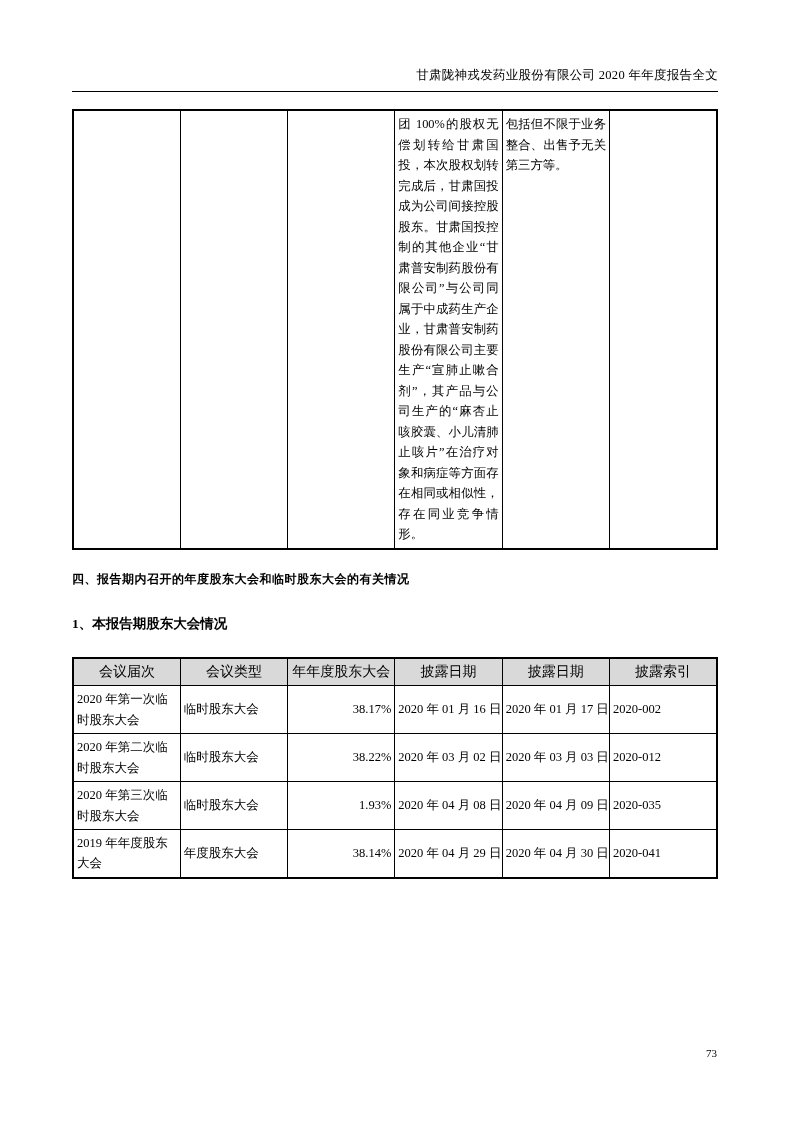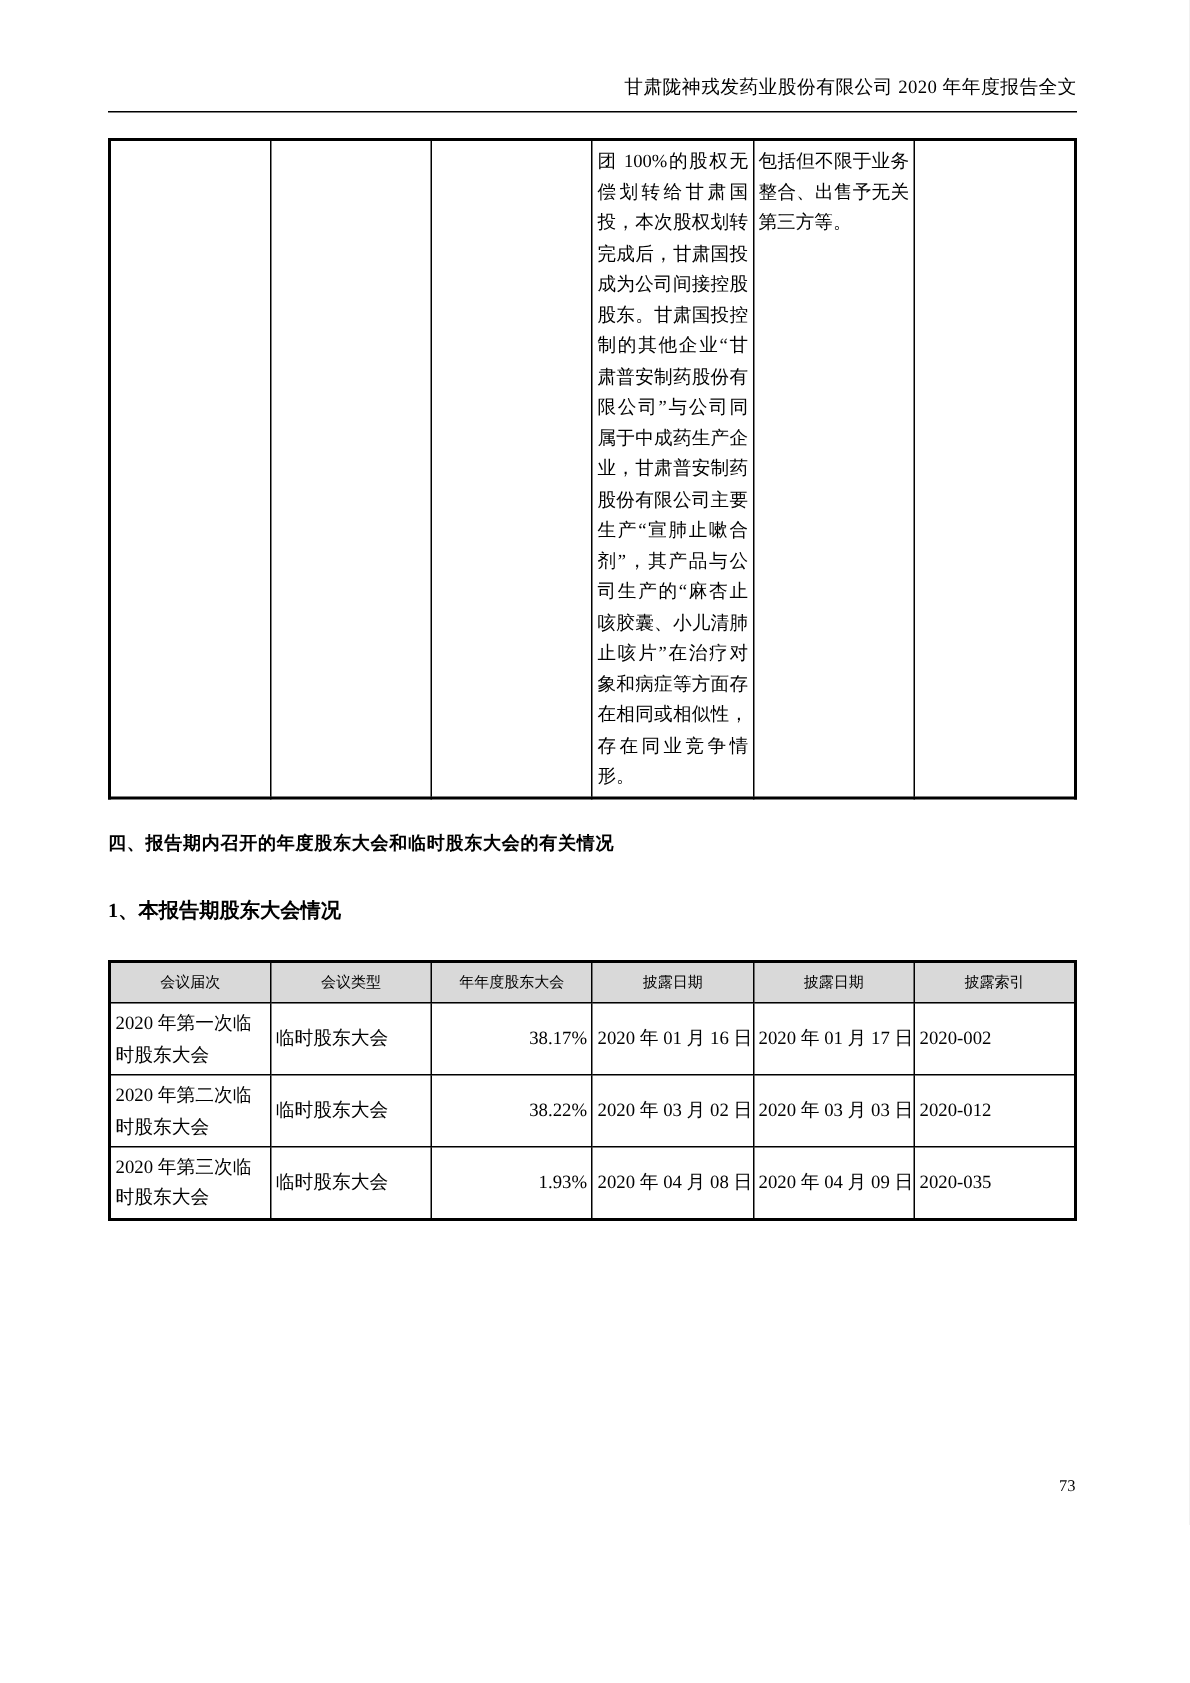--- a/index.html
+++ b/index.html
@@ -12,21 +12,21 @@
     margin: 0 auto;
     background: #ffffff;
     color: #000;
     overflow: hidden;
   }
   .content {
     margin-left: 72px;
     margin-right: 75px;
   }
   .header {
-    padding-top: 50px;
+    padding-top: 67px;
     padding-bottom: 7px;
     border-bottom: 1px solid #000;
     text-align: right;
     font-size: 12.5px;
     letter-spacing: 0.3px;
   }
   
   table.doc-table {
     border-collapse: collapse;
     table-layout: fixed;
@@ -57,42 +57,42 @@
   .sub-title {
     margin-top: 27px;
     font-size: 13.5px;
     font-weight: bold;
   }
   
   .meetings { margin-top: 24px; }
   .meetings th {
     height: 28px;
     background: #d9d9d9;
-    font-size: 10px;
+    font-size: 14px;
     text-align: center;
     vertical-align: middle;
     padding: 2px 2px;
   }
   .meetings td {
     height: 48px;
     font-size: 12.5px;
     line-height: 20.5px;
     vertical-align: middle;
     padding: 2px 3px;
   }
   .meetings td.c-ratio { text-align: right; }
   .meetings td.c-date { white-space: nowrap; }
   .applicability {
     margin-top: 29px;
     font-size: 12.5px;
   }
   .applicability .tick { margin: 0 2px; }
   .page-number {
     position: absolute;
-    top: 985px;
+    top: 1047px;
     right: 76px;
     font-size: 11px;
   }
 </style>
 </head>
 <body>
 
 <div class="page">
 
   <div class="content">
@@ -163,20 +163,28 @@
           <td>2020-012</td>
         </tr>
         <tr>
           <td>2020 年第三次临时股东大会</td>
           <td>临时股东大会</td>
           <td class="c-ratio">1.93%</td>
           <td class="c-date">2020 年 04 月 08 日</td>
           <td class="c-date">2020 年 04 月 09 日</td>
           <td>2020-035</td>
         </tr>
+        <tr>
+          <td>2019 年年度股东大会</td>
+          <td>年度股东大会</td>
+          <td class="c-ratio">38.14%</td>
+          <td class="c-date">2020 年 04 月 29 日</td>
+          <td class="c-date">2020 年 04 月 30 日</td>
+          <td>2020-041</td>
+        </tr>
       </tbody>
     </table>
 
 
 
   </div>
 
   <div class="page-number">73</div>
 
 </div>

